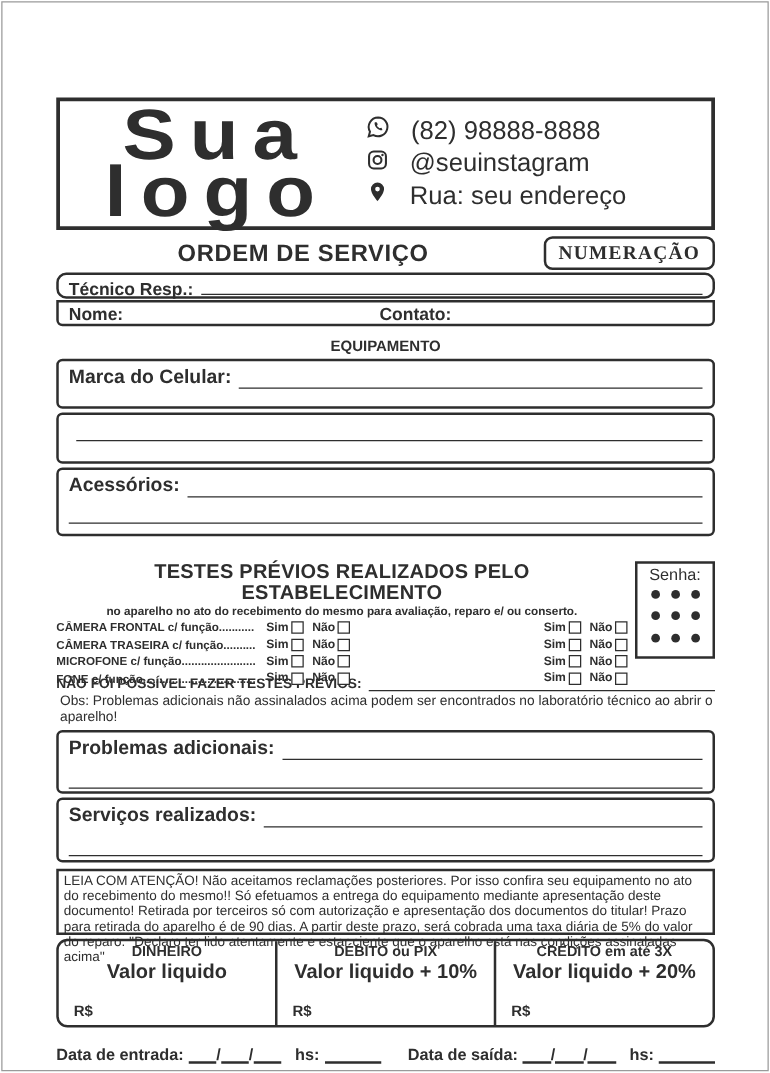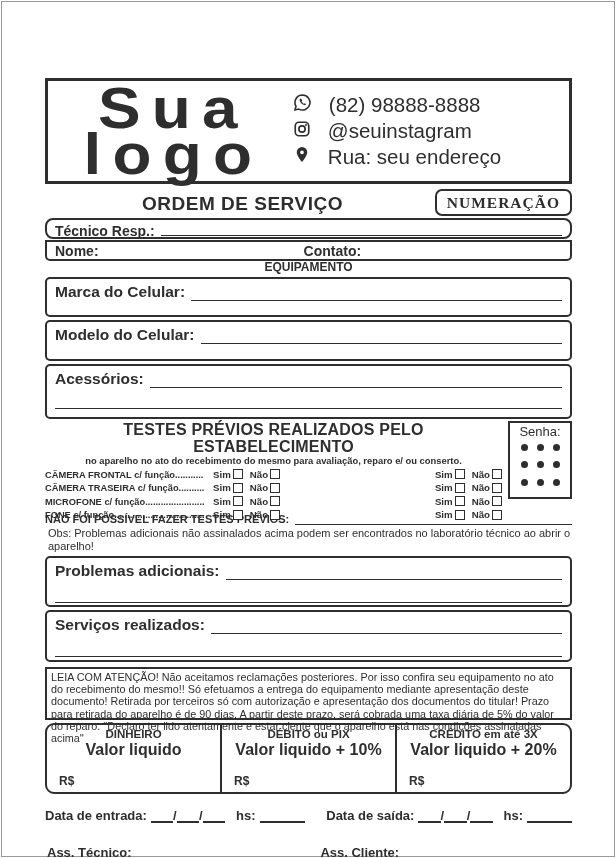--- a/index.html
+++ b/index.html
@@ -53,37 +53,37 @@
   }
 
   
   .box { border: 2px solid #2e2e2e; }
   .tecnico-box { border-radius: 8px; height: 21px; display: flex; align-items: flex-start; padding: 3px 8px 2px; }
   .nome-box { margin-top: 1px; border-radius: 0 0 5px 5px; height: 21px; display: flex; align-items: center; padding: 0 8px; }
   .lbl { font-weight: 700; font-size: 14px; white-space: nowrap; }
   .fill-line { flex: 1; border-bottom: 1.5px solid #2e2e2e; height: 13px; margin-left: 6px; }
   .contato-wrap { margin-left: 205px; }
 
-  .equip-title { text-align: center; font-weight: 700; font-size: 12px; line-height: 13px; margin-top: 0; }
+  .equip-title { text-align: center; font-weight: 700; font-size: 12px; line-height: 13px; margin-top: 10px; }
 
   .field-box { border: 2px solid #2e2e2e; border-radius: 5px; padding: 4px 8px 0; margin-top: 3px; }
   .field-row { display: flex; align-items: flex-end; }
   .field-row .lbl { font-size: 15.5px; }
   .field-row .fill-line { height: 17px; }
   .field-box.h40 { height: 40px; }
   .field-box.h41 { height: 41px; }
   .field-box.h55 { height: 55px; }
   .full-line { border-bottom: 1.5px solid #2e2e2e; height: 21px; }
 
   
-  .tests { position: relative; margin-top: 2px; height: 88px; }
+  .tests { position: relative; margin-top: 20px; height: 88px; }
   .tests-left { margin-right: 70px; }
   .tests-title { text-align: center; font-weight: 700; font-size: 16px; line-height: 17px; letter-spacing: .2px; }
   .tests-sub { text-align: center; font-weight: 700; font-size: 9.4px; line-height: 11px; }
-  .test-row { display: flex; align-items: flex-end; margin-top: 2.5px; }
+  .test-row { display: flex; align-items: center; margin-top: 2.5px; }
   .test-label { font-weight: 700; font-size: 9.3px; width: 168px; white-space: nowrap; overflow: hidden; }
   .pair { display: inline-flex; align-items: center; }
   .cb-label { font-weight: 700; font-size: 9.7px; }
   .cb { width: 10px; height: 10px; border: 1.5px solid #2e2e2e; display: inline-block; margin: 0 7px 0 2px; background: #fff; }
   .pair .cb:last-child { margin-right: 0; }
   .spacer { flex: 1; }
   .senha-box {
     position: absolute; top: 0; right: 0; width: 64px; height: 78px;
     border: 2px solid #2e2e2e; padding: 1px 6px 6px;
     display: flex; flex-direction: column;
@@ -186,21 +186,20 @@
 
   <div class="field-box h40">
     <div class="field-row">
       <span class="lbl">Marca do Celular:</span>
       <span class="fill-line"></span>
     </div>
   </div>
 
   <div class="field-box h41">
     <div class="field-row">
-      <span class="lbl">Modelo do Celular:</span>
       <span class="fill-line"></span>
     </div>
   </div>
 
   <div class="field-box h55">
     <div class="field-row">
       <span class="lbl">Acessórios:</span>
       <span class="fill-line"></span>
     </div>
     <div class="full-line"></div>

